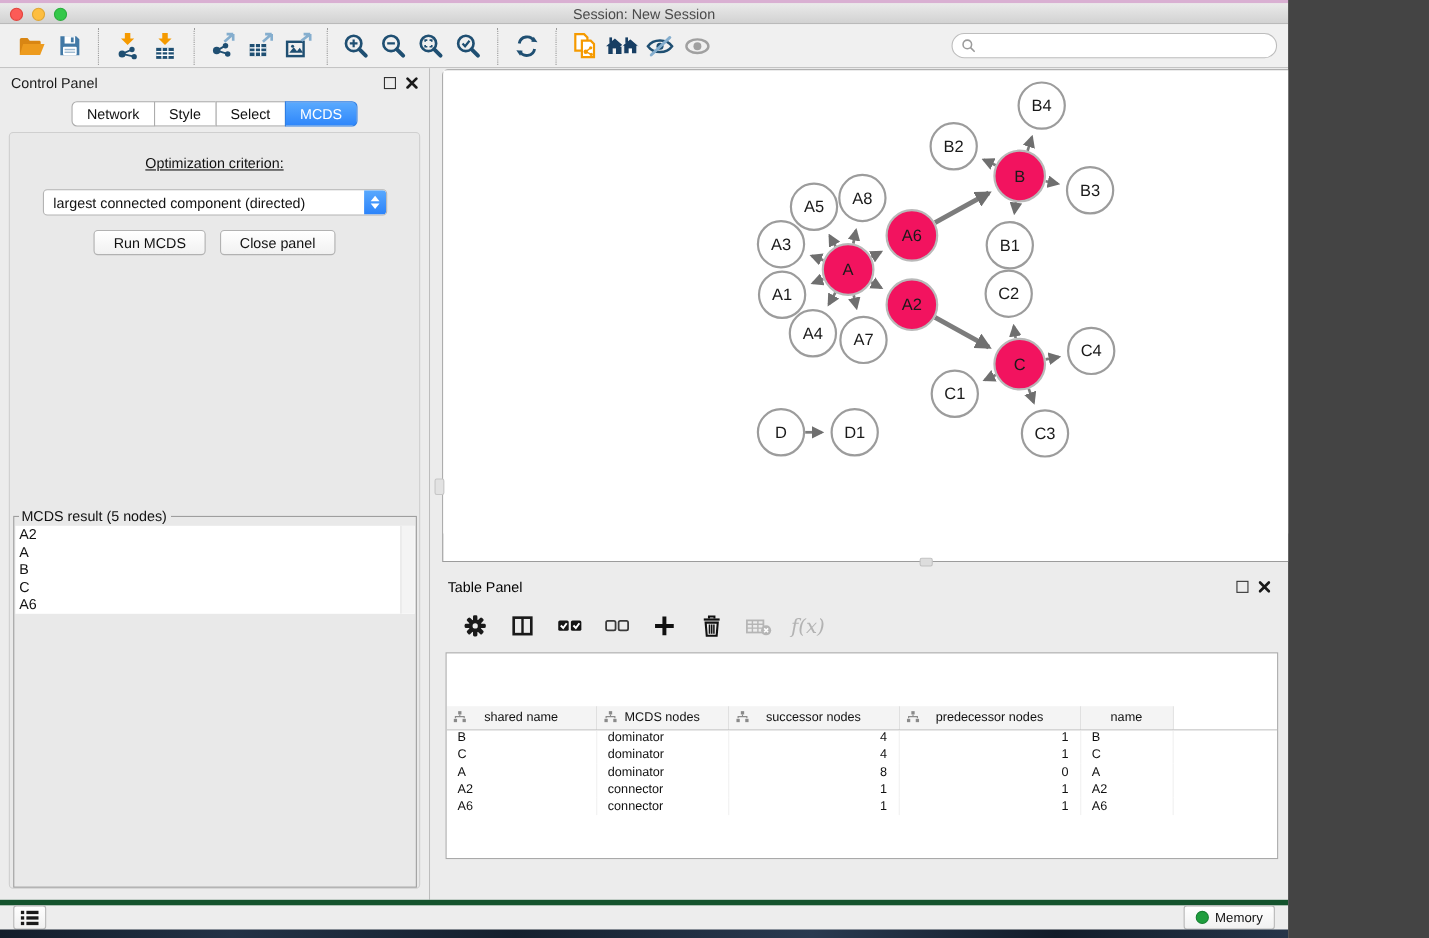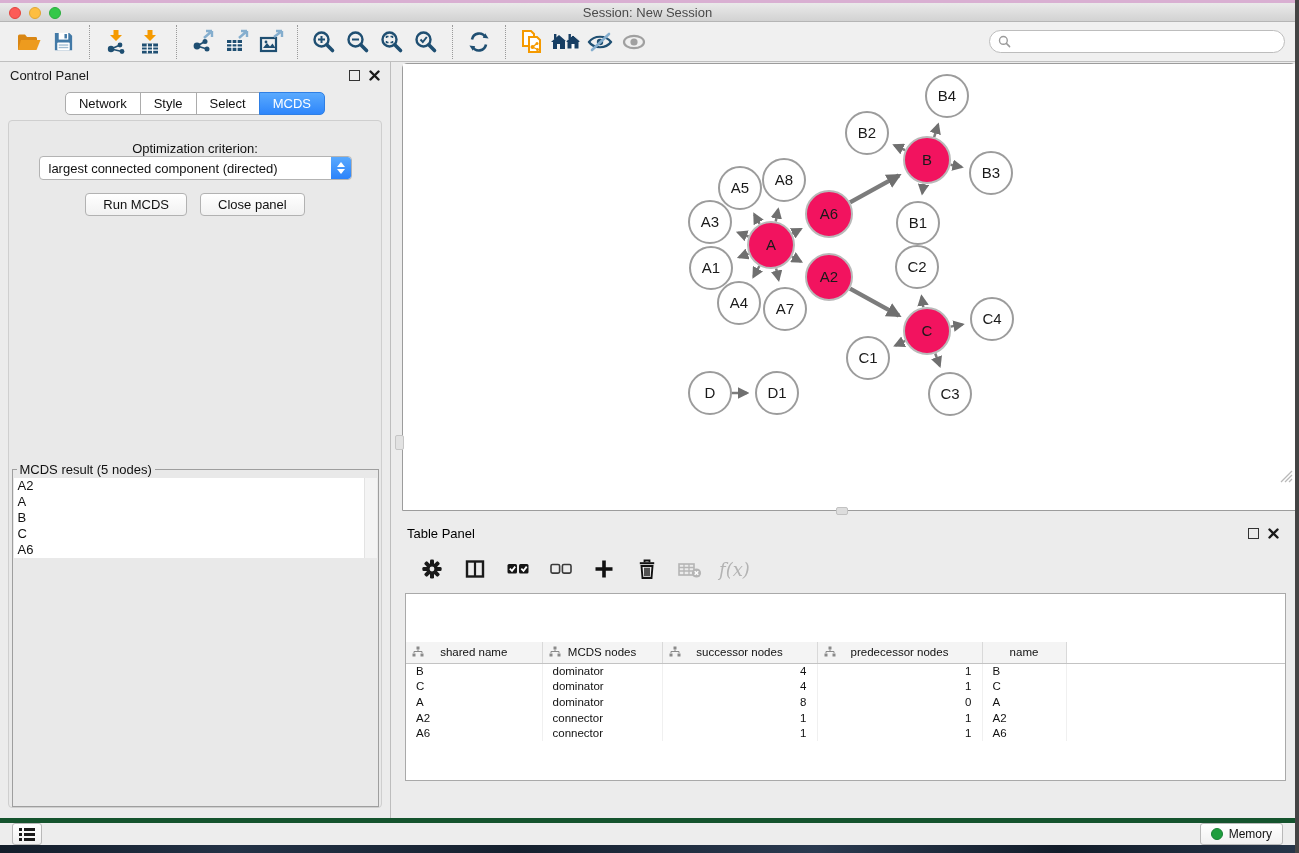--- a/index.html
+++ b/index.html
@@ -1,18 +1,18 @@
 <!DOCTYPE html>
 <html><head>
 <meta charset="utf-8">
 <style>
   * { margin:0; padding:0; box-sizing:border-box; }
   html,body { background:#444; }
   body { font-family:"Liberation Sans", sans-serif; }
-  .screen { position:relative; width:1295px; height:853px; background:#ECECEC; overflow:hidden; }
+  .screen { position:relative; width:1171px; height:853px; background:#ECECEC; overflow:hidden; }
 
   
   .wp-top { position:absolute; left:0; top:0; width:100%; height:3px; background:#D9AFD2; }
   .wp-bottom { position:absolute; left:0; bottom:0; width:100%; height:8px;
     background:linear-gradient(90deg,#131D2A,#233246 18%,#15202E 40%,#2A3A50 63%,#121C29 82%,#263549); }
 
   
   .titlebar { position:absolute; left:0; top:3px; width:100%; height:19px;
     background:linear-gradient(#EAEAEA,#D2D2D2); border-bottom:1px solid #B5B5B5;
     display:flex; align-items:center; justify-content:center; }
@@ -44,21 +44,21 @@
   .ph-icons { margin-left:auto; display:flex; gap:9px; align-items:center; }
   .float-ico { width:11px; height:11px; border:1.5px solid #333; display:inline-block; }
   .tabs-row { display:flex; justify-content:center; margin-top:3px; z-index:2; }
   .tab { font-size:13px; padding:3px 13px; background:#FFF; border:1px solid #ACACAC; color:#111;
     margin-left:-1px; cursor:pointer; }
   .tab:first-child { border-radius:5px 0 0 5px; margin-left:0; }
   .tab:last-child { border-radius:0 5px 5px 0; }
   .tab.active { background:linear-gradient(#5AAAFE,#2E86FB); border-color:#2F7FE4; color:#FFF; }
   .cp-body { flex:1; margin:5px 8px 10px; background:#E9E9E9; border:1px solid #CFCFCF; border-radius:4px;
     display:flex; flex-direction:column; align-items:center; padding-top:20px; }
-  .opt-label { font-size:13px; color:#111; margin-bottom:0; }
+  .opt-label { font-size:13px; color:#111; margin-bottom:16px;text-decoration:underline; }
   .dropdown { width:313px; height:24px; background:#FFF; border:1px solid #B3B3B3; border-radius:4px;
     display:flex; align-items:center; cursor:pointer; overflow:hidden; }
   .dropdown .dval { flex:1; font-size:13px; padding-left:9px; color:#111; white-space:nowrap; }
   .dropdown .darrows { width:20px; height:100%; background:linear-gradient(#59A9FE,#2C83FA);
     border-radius:0 3px 3px 0; display:flex; flex-direction:column; align-items:center; justify-content:center; gap:2px; }
   .caret-up { width:0; height:0; border-left:4px solid transparent; border-right:4px solid transparent; border-bottom:5px solid #FFF; }
   .caret-down { width:0; height:0; border-left:4px solid transparent; border-right:4px solid transparent; border-top:5px solid #FFF; }
   .cp-buttons { display:flex; gap:13px; margin-top:13px; }
   .btn { font-size:13px; height:23px; padding:0 17px; background:linear-gradient(#FFF,#F1F1F1);
     border:1px solid #B2B2B2; border-radius:4px; color:#111; cursor:pointer; }

